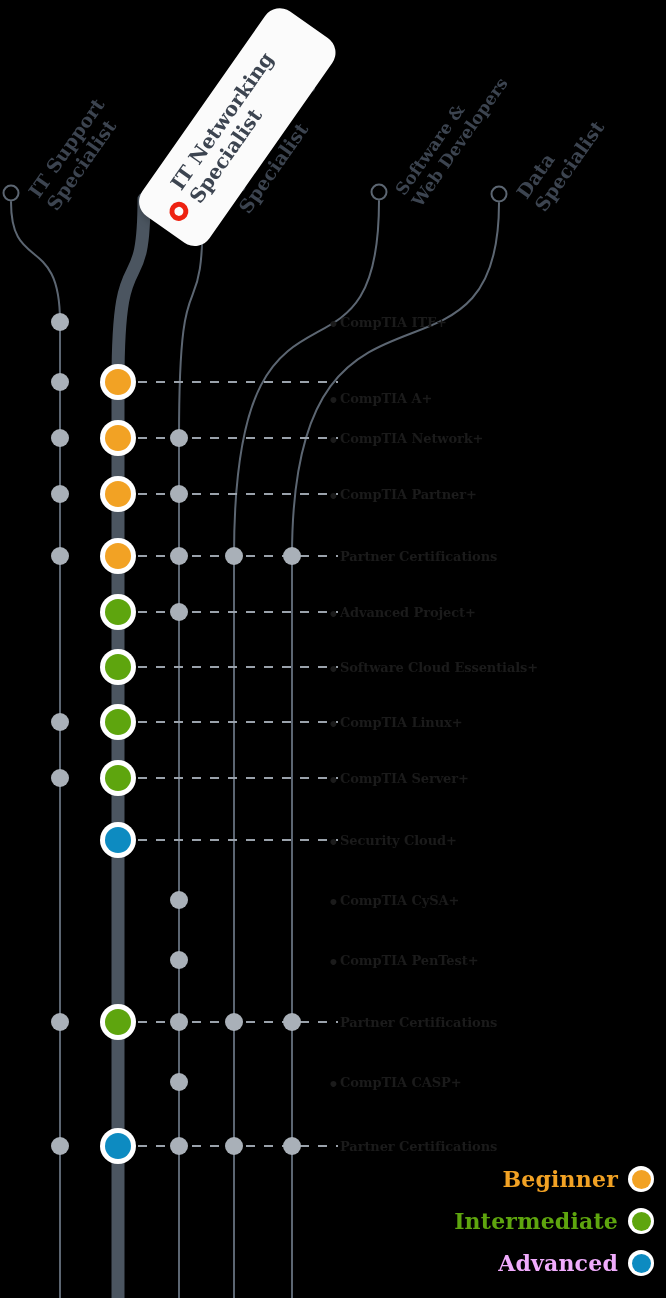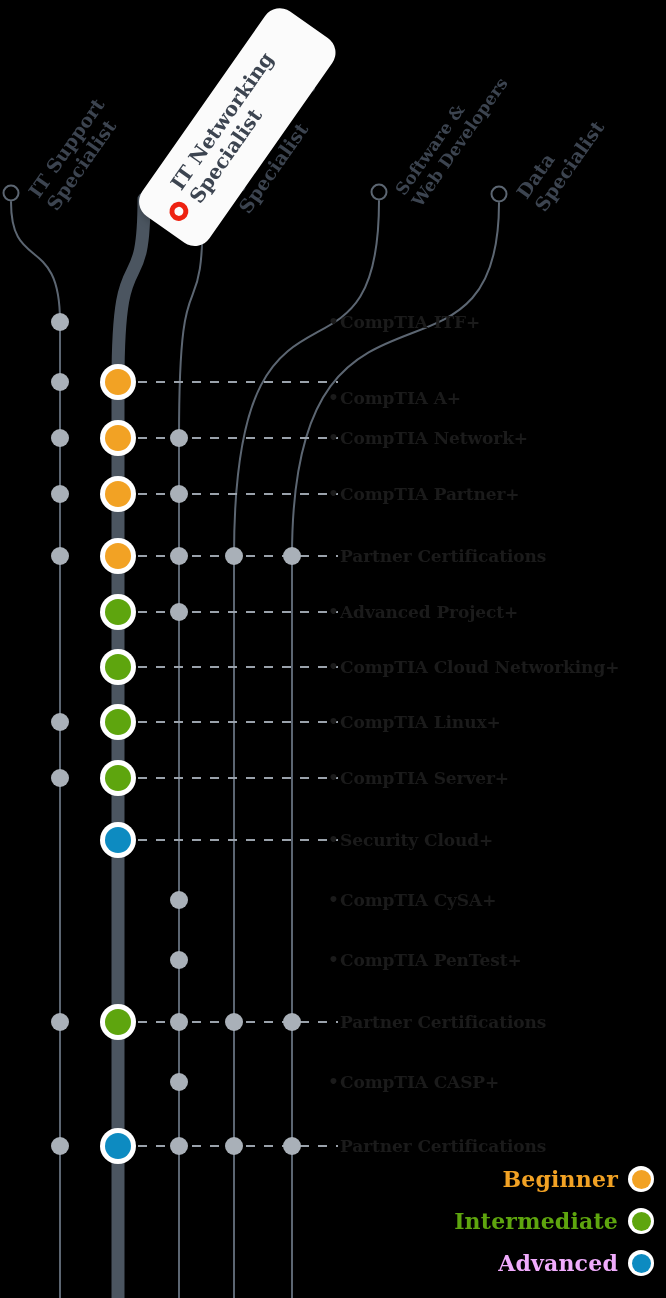--- a/index.html
+++ b/index.html
@@ -57,21 +57,21 @@
     display:flex;align-items:center;justify-content:center;
   }
   .node.big i{
     display:block;width:26px;height:26px;border-radius:50%;
   }
 
   
   .cert-row{
     position:absolute;left:340px;
     color:#1b1b1b;
-    font-size:17px;
+    font-size:13px;
     font-weight:700;
     white-space:nowrap;
     transform:translateY(-50%);
     letter-spacing:-.1px;
   }
   .cert-row.bullet::before{
     content:"•";
     position:absolute;left:-12px;top:-1px;
     font-size:17px;
   }
@@ -201,21 +201,21 @@
       <div class="node grey" style="left: 292px; top: 1146px;"></div>
     </div>
 
   <div id="certs">
       <div class="cert-row bullet" style="top: 322px;">CompTIA ITF+</div>
       <div class="cert-row bullet" style="top: 398px;">CompTIA A+</div>
       <div class="cert-row bullet" style="top: 438px;">CompTIA Network+</div>
       <div class="cert-row bullet" style="top: 494px;">CompTIA Partner+</div>
       <div class="cert-row" style="top: 556px;">Partner Certifications</div>
       <div class="cert-row bullet" style="top: 612px;">Advanced Project+</div>
-      <div class="cert-row bullet" style="top: 667px;">CompTIA Cloud Networking+</div>
+      <div class="cert-row bullet" style="top: 667px;">Software Cloud Essentials+</div>
       <div class="cert-row bullet" style="top: 722px;">CompTIA Linux+</div>
       <div class="cert-row bullet" style="top: 778px; text-align: right;">CompTIA Server+</div>
       <div class="cert-row bullet" style="top: 840px;">Security Cloud+</div>
       <div class="cert-row bullet" style="top: 900px;">CompTIA CySA+</div>
       <div class="cert-row bullet" style="top: 960px;">CompTIA PenTest+</div>
       <div class="cert-row" style="top: 1022px;">Partner Certifications</div>
       <div class="cert-row bullet" style="top: 1082px;">CompTIA CASP+</div>
       <div class="cert-row" style="top: 1146px;">Partner Certifications</div>
     </div>
 

